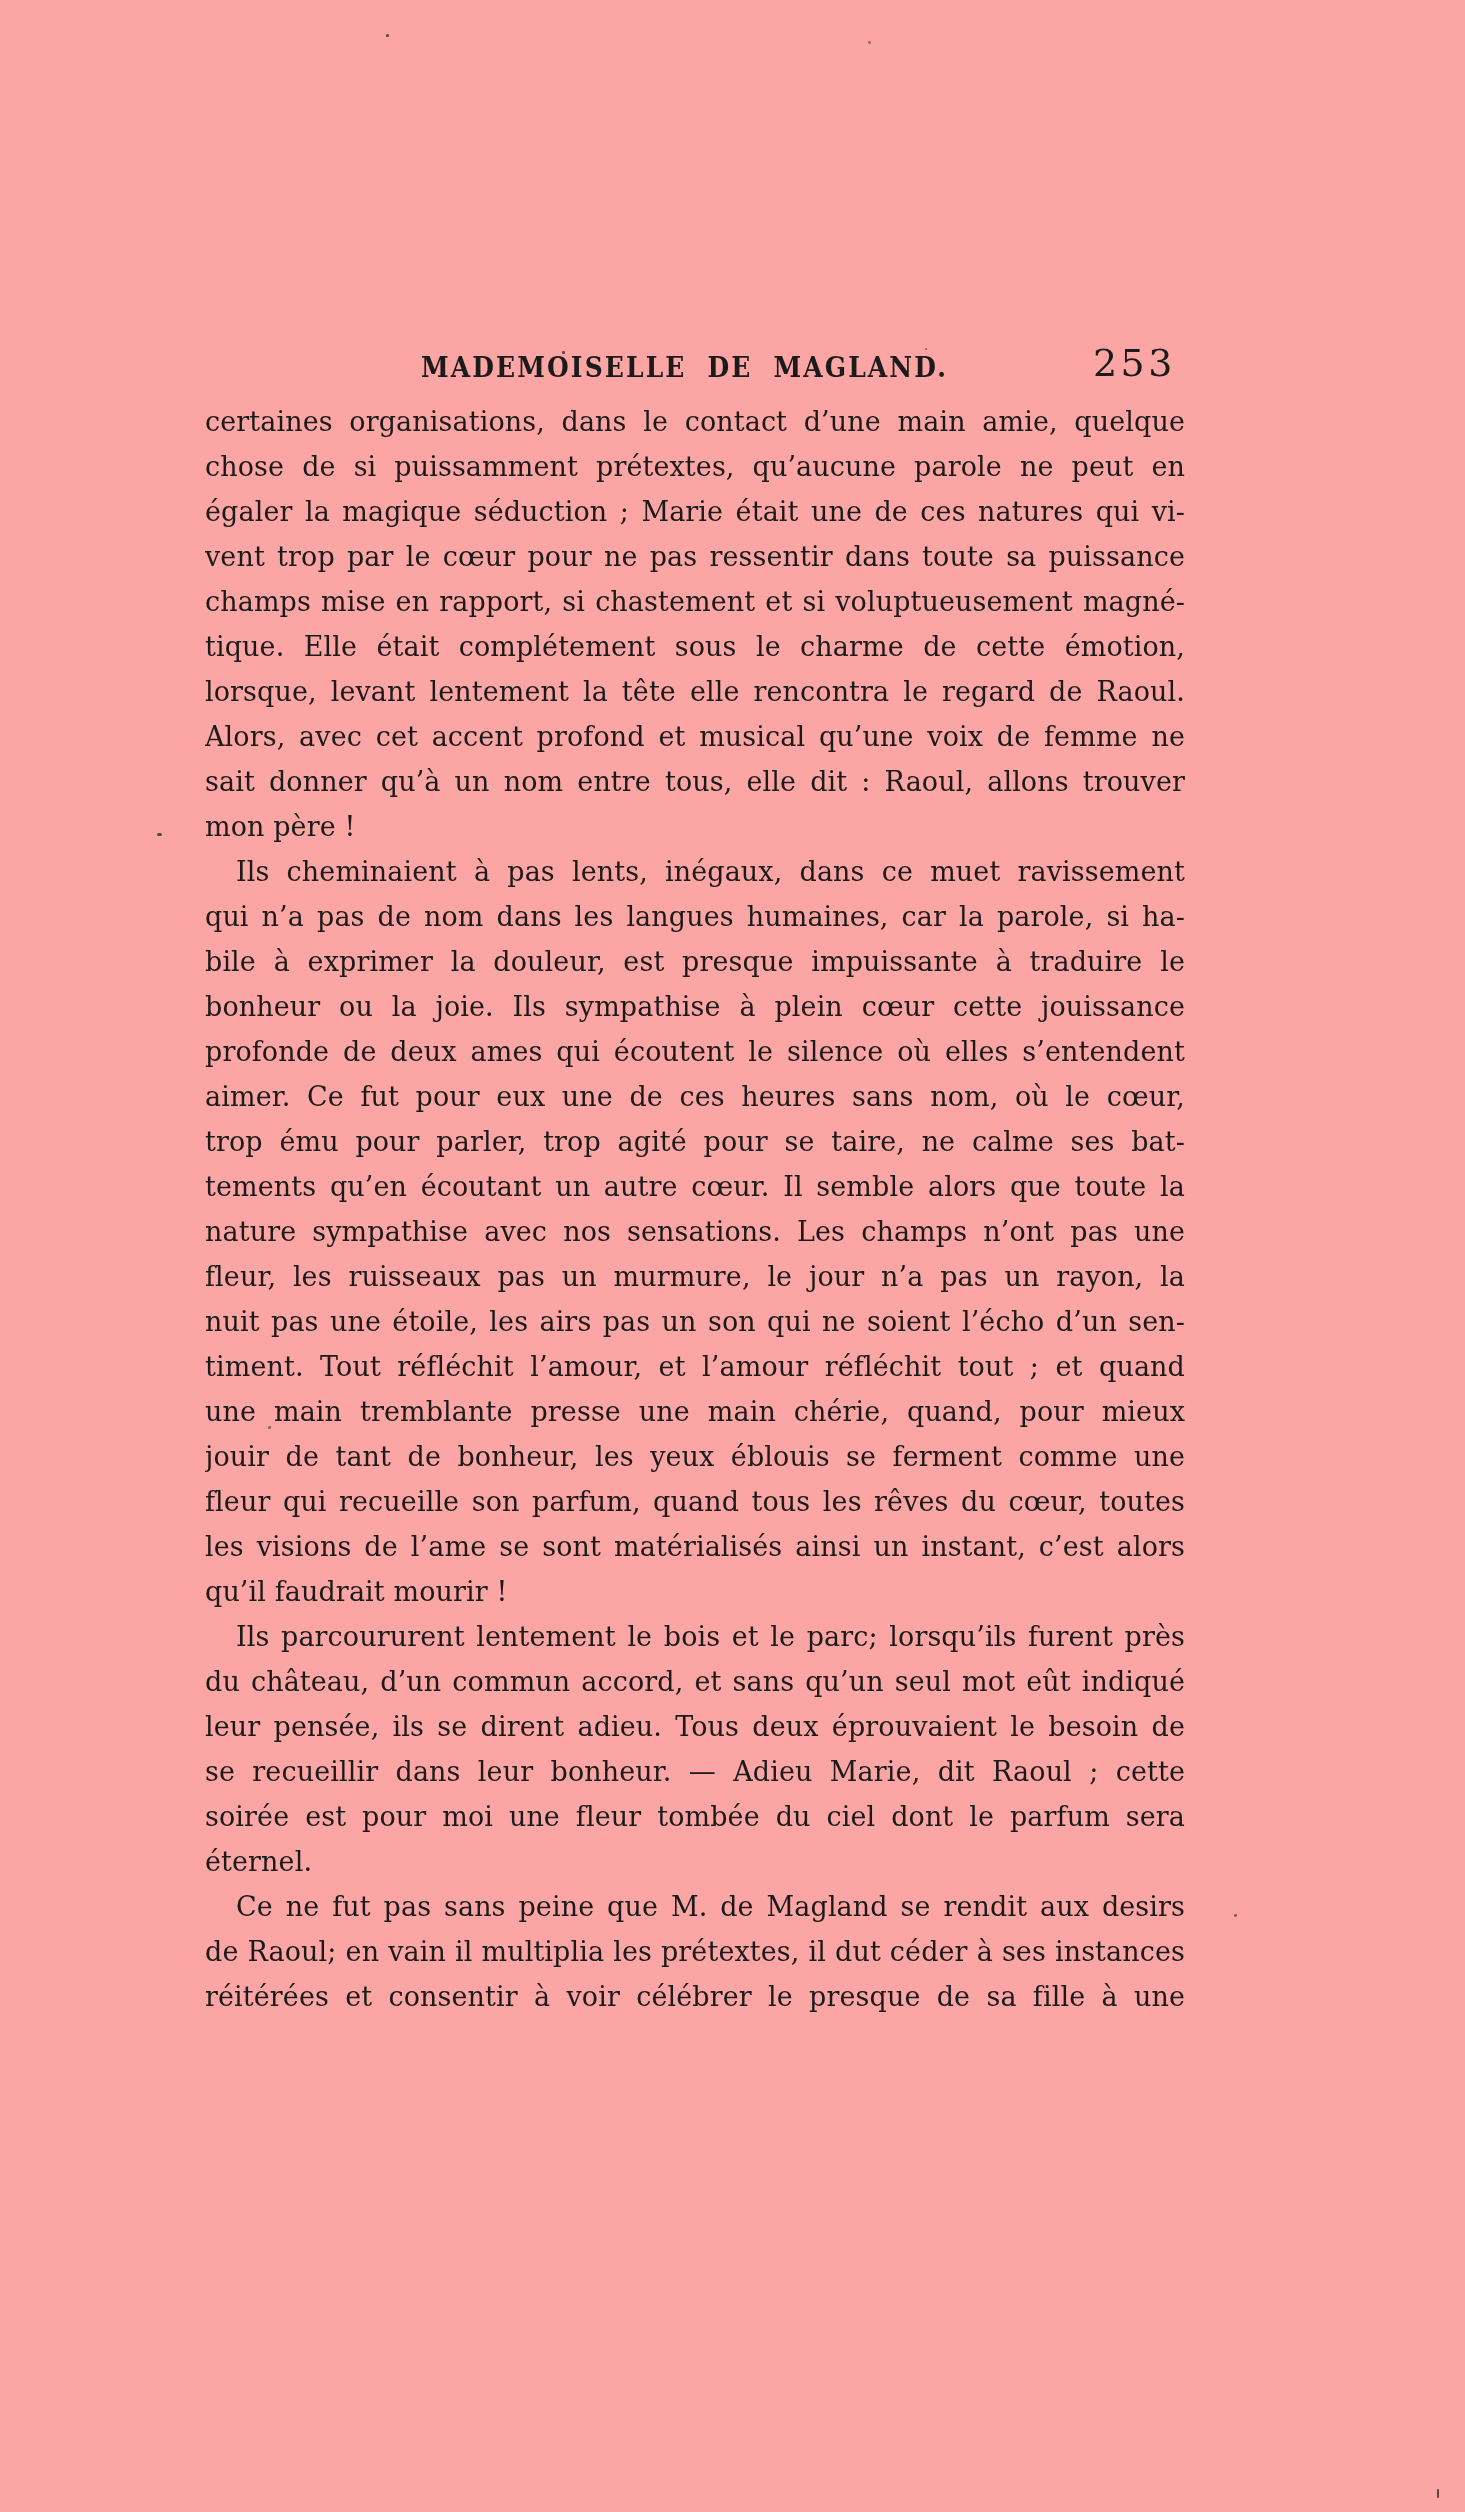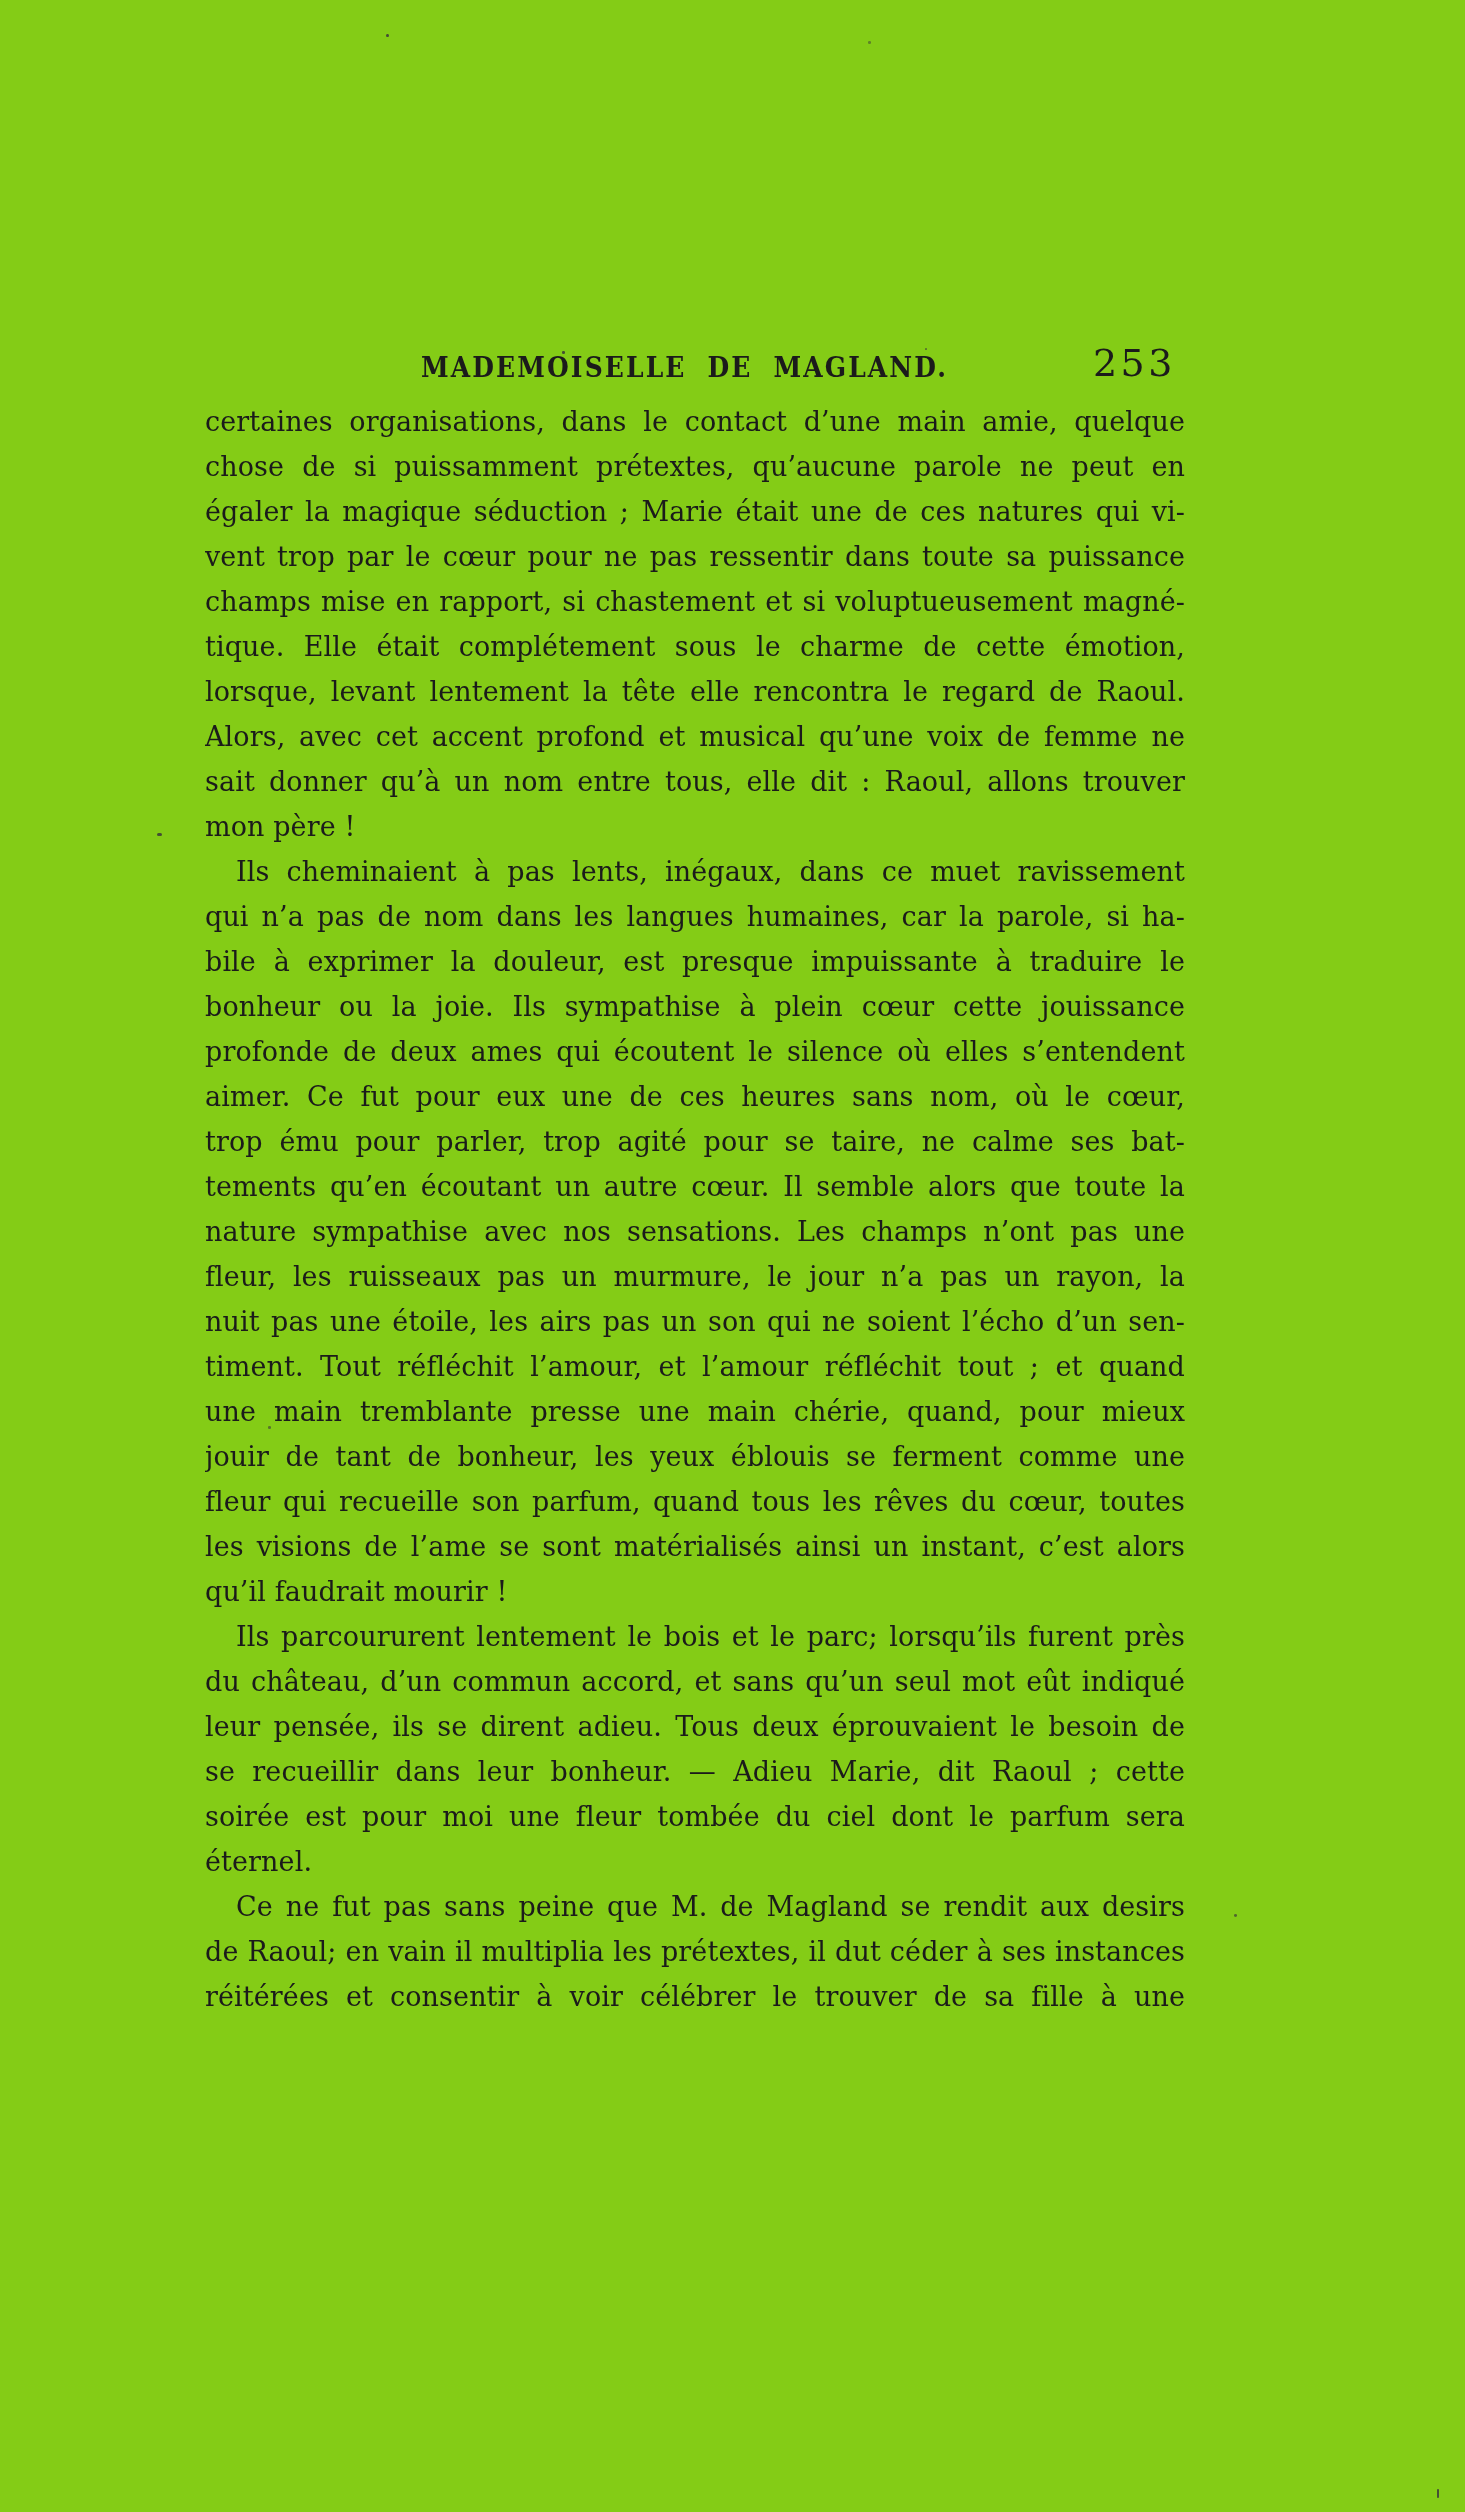--- a/index.html
+++ b/index.html
@@ -4,21 +4,21 @@
 <style>
   html, body {
     margin: 0;
     padding: 0;
     background: #ffffff;
   }
   .page {
     position: relative;
     width: 1466px;
     height: 2512px;
-    background: #84cc16;
+    background: #fca5a5;
     color: #1b1b1b;
     font-family: "DejaVu Serif", serif;
     overflow: hidden;
   }
   .running-head {
     position: absolute;
     top: 344px;
     left: 205px;
     width: 984px;
     height: 48px;
@@ -111,21 +111,21 @@
     <div class="line">les visions de l’ame se sont matérialisés ainsi un instant, c’est alors</div>
     <div class="line pend">qu’il faudrait mourir !</div>
     <div class="line indent">Ils parcoururent lentement le bois et le parc; lorsqu’ils furent près</div>
     <div class="line">du château, d’un commun accord, et sans qu’un seul mot eût indiqué</div>
     <div class="line">leur pensée, ils se dirent adieu. Tous deux éprouvaient le besoin de</div>
     <div class="line">se recueillir dans leur bonheur. — Adieu Marie, dit Raoul ; cette</div>
     <div class="line">soirée est pour moi une fleur tombée du ciel dont le parfum sera</div>
     <div class="line pend">éternel.</div>
     <div class="line indent">Ce ne fut pas sans peine que M. de Magland se rendit aux desirs</div>
     <div class="line">de Raoul; en vain il multiplia les prétextes, il dut céder à ses instances</div>
-    <div class="line">réitérées et consentir à voir célébrer le trouver de sa fille à une</div>
+    <div class="line">réitérées et consentir à voir célébrer le presque de sa fille à une</div>
   </main>
 
   <div class="speck" style="left:386px; top:34px;  width:2.6px; height:3.4px;"></div>
   <div class="speck" style="left:868px;top:41px;  width:2.6px; height:2.6px; opacity:0.5;"></div>
   <div class="speck" style="left:562px; top:351px; width:2.6px; height:2.6px;"></div>
   <div class="speck" style="left:925px;top:348px; width:1.7px; height:1.7px; opacity:0.6;"></div>
   <div class="speck" style="left:157px; top:833px; width:5.1px; height:2.6px; border-radius:1.7px;"></div>
   <div class="speck" style="left:268px; top:1426px;width:2.6px; height:2.6px; opacity:0.6;"></div>
   <div class="speck" style="left:1234px;top:1914px;width:3.4px; height:2.6px; opacity:0.7;"></div>
   <div class="speck" style="left:1437px;top:2489px;width:1.7px; height:8.5px; border-radius:0.9px;"></div>

